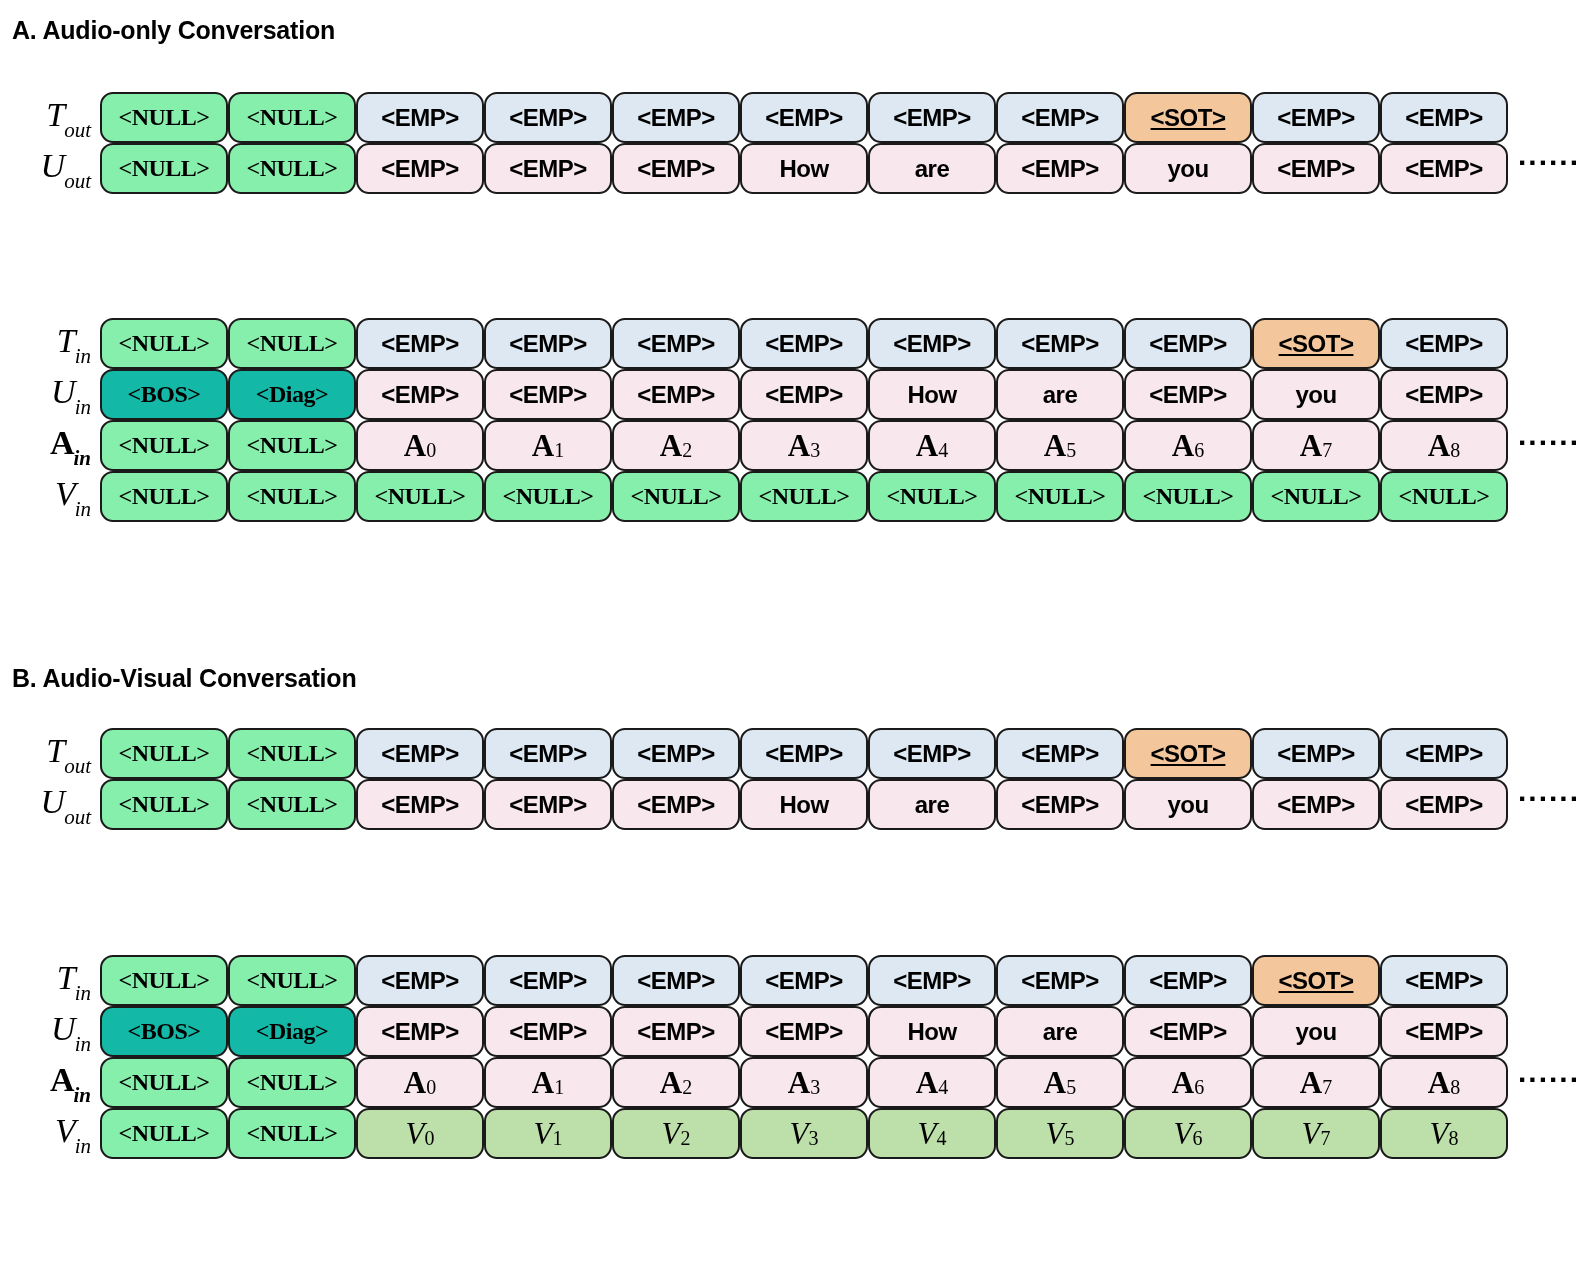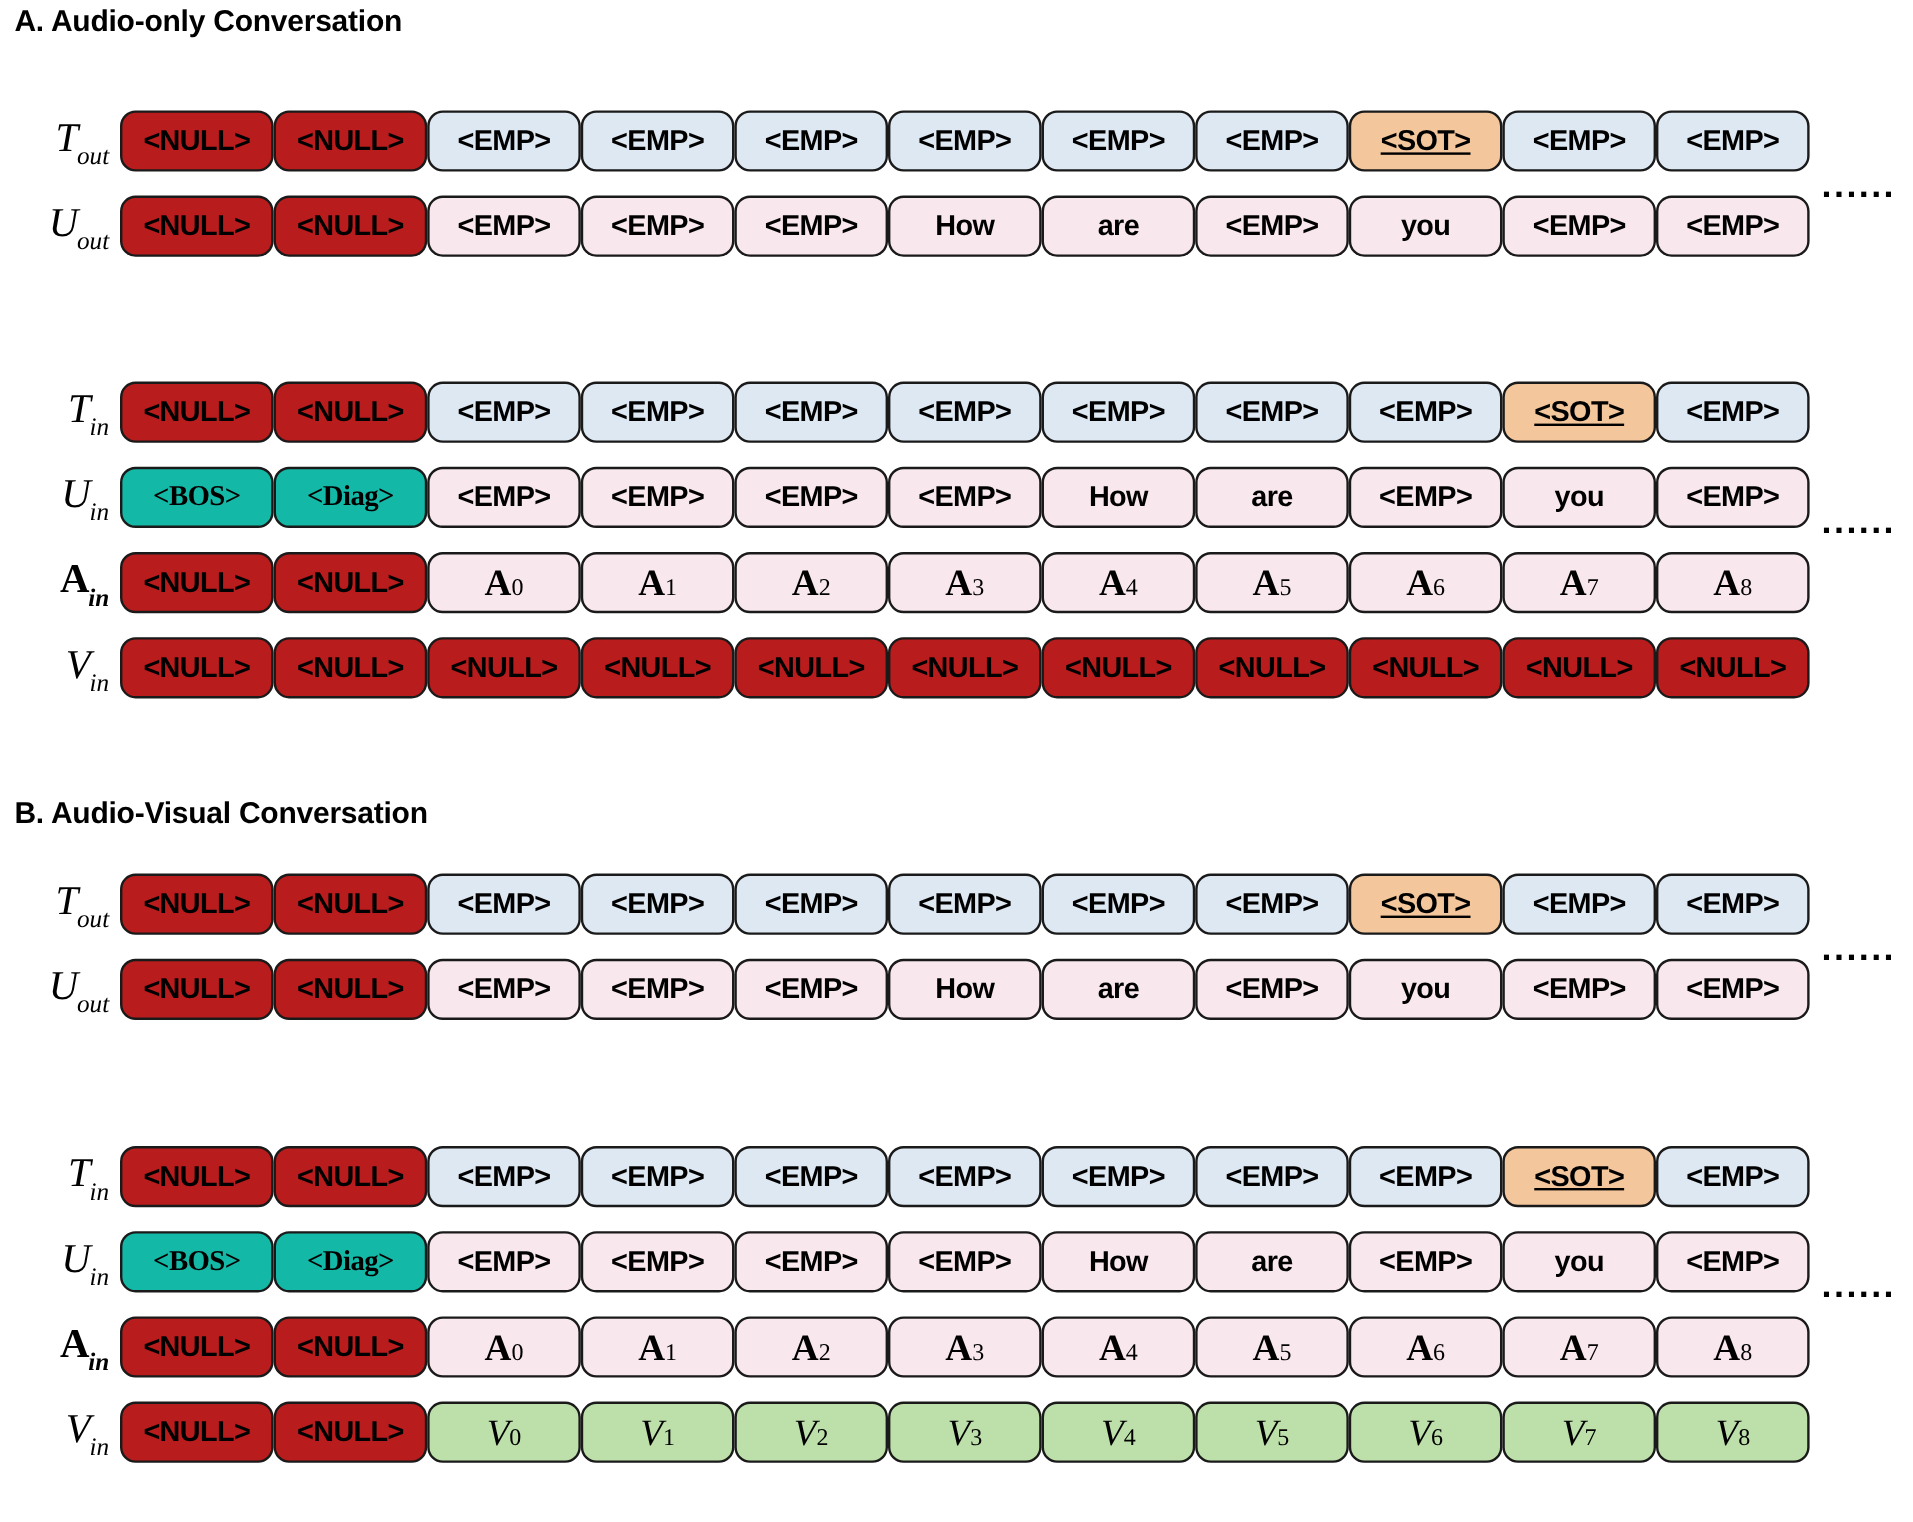--- a/index.html
+++ b/index.html
@@ -28,21 +28,21 @@
 
   .block {
     position: absolute;
     left: 0;
     width: 1594px;
   }
 
   .row {
     position: relative;
     height: 51px;
-    margin-bottom: 20px;
+    margin-bottom: 0;
   }
 
   .row-label {
     position: absolute;
     left: 18px;
     top: 50%;
     transform: translateY(-50%);
     width: 74px;
     text-align: right;
     font-family: "Liberation Serif", serif;
@@ -87,21 +87,21 @@
     font-family: "Liberation Sans", sans-serif;
     font-weight: bold;
     font-size: 24px;
     color: #000000;
     letter-spacing: -0.5px;
     background: #ffffff;
     white-space: nowrap;
     overflow: hidden;
   }
 
-  .cell.c-white   { background: #b91c1c; }
+  .cell.c-white   { background: #86efac; font-family: Liberation Serif, serif; }
   .cell.c-blue    { background: #dde8f3; }
   .cell.c-pink    { background: #f8e7ed; }
   .cell.c-orange  { background: #f3c69c; text-decoration: underline; }
   .cell.c-gray    { background: #14b8a6; font-family: Liberation Serif, serif; }
   .cell.c-green   { background: #bde0aa; }
 
   .cell.math {
     font-family: "Liberation Serif", serif;
     font-size: 31px;
     font-weight: bold;
@@ -130,21 +130,21 @@
     color: #000000;
     letter-spacing: 2px;
     line-height: 1;
     white-space: nowrap;
   }
 </style>
 </head>
 <body>
 
 <div id="root">
-    <div class="section-title" style="top: 4px;">A. Audio-only Conversation</div>
+    <div class="section-title" style="top: 16px;">A. Audio-only Conversation</div>
     <div class="block" style="top: 92px;">
       <div class="row">
         <div class="row-label"><span>T</span><span class="sub">out</span></div>
         <div class="cells">
           <div class="cell c-white">&lt;NULL&gt;</div>
           <div class="cell c-white">&lt;NULL&gt;</div>
           <div class="cell c-blue">&lt;EMP&gt;</div>
           <div class="cell c-blue">&lt;EMP&gt;</div>
           <div class="cell c-blue">&lt;EMP&gt;</div>
           <div class="cell c-blue">&lt;EMP&gt;</div>

